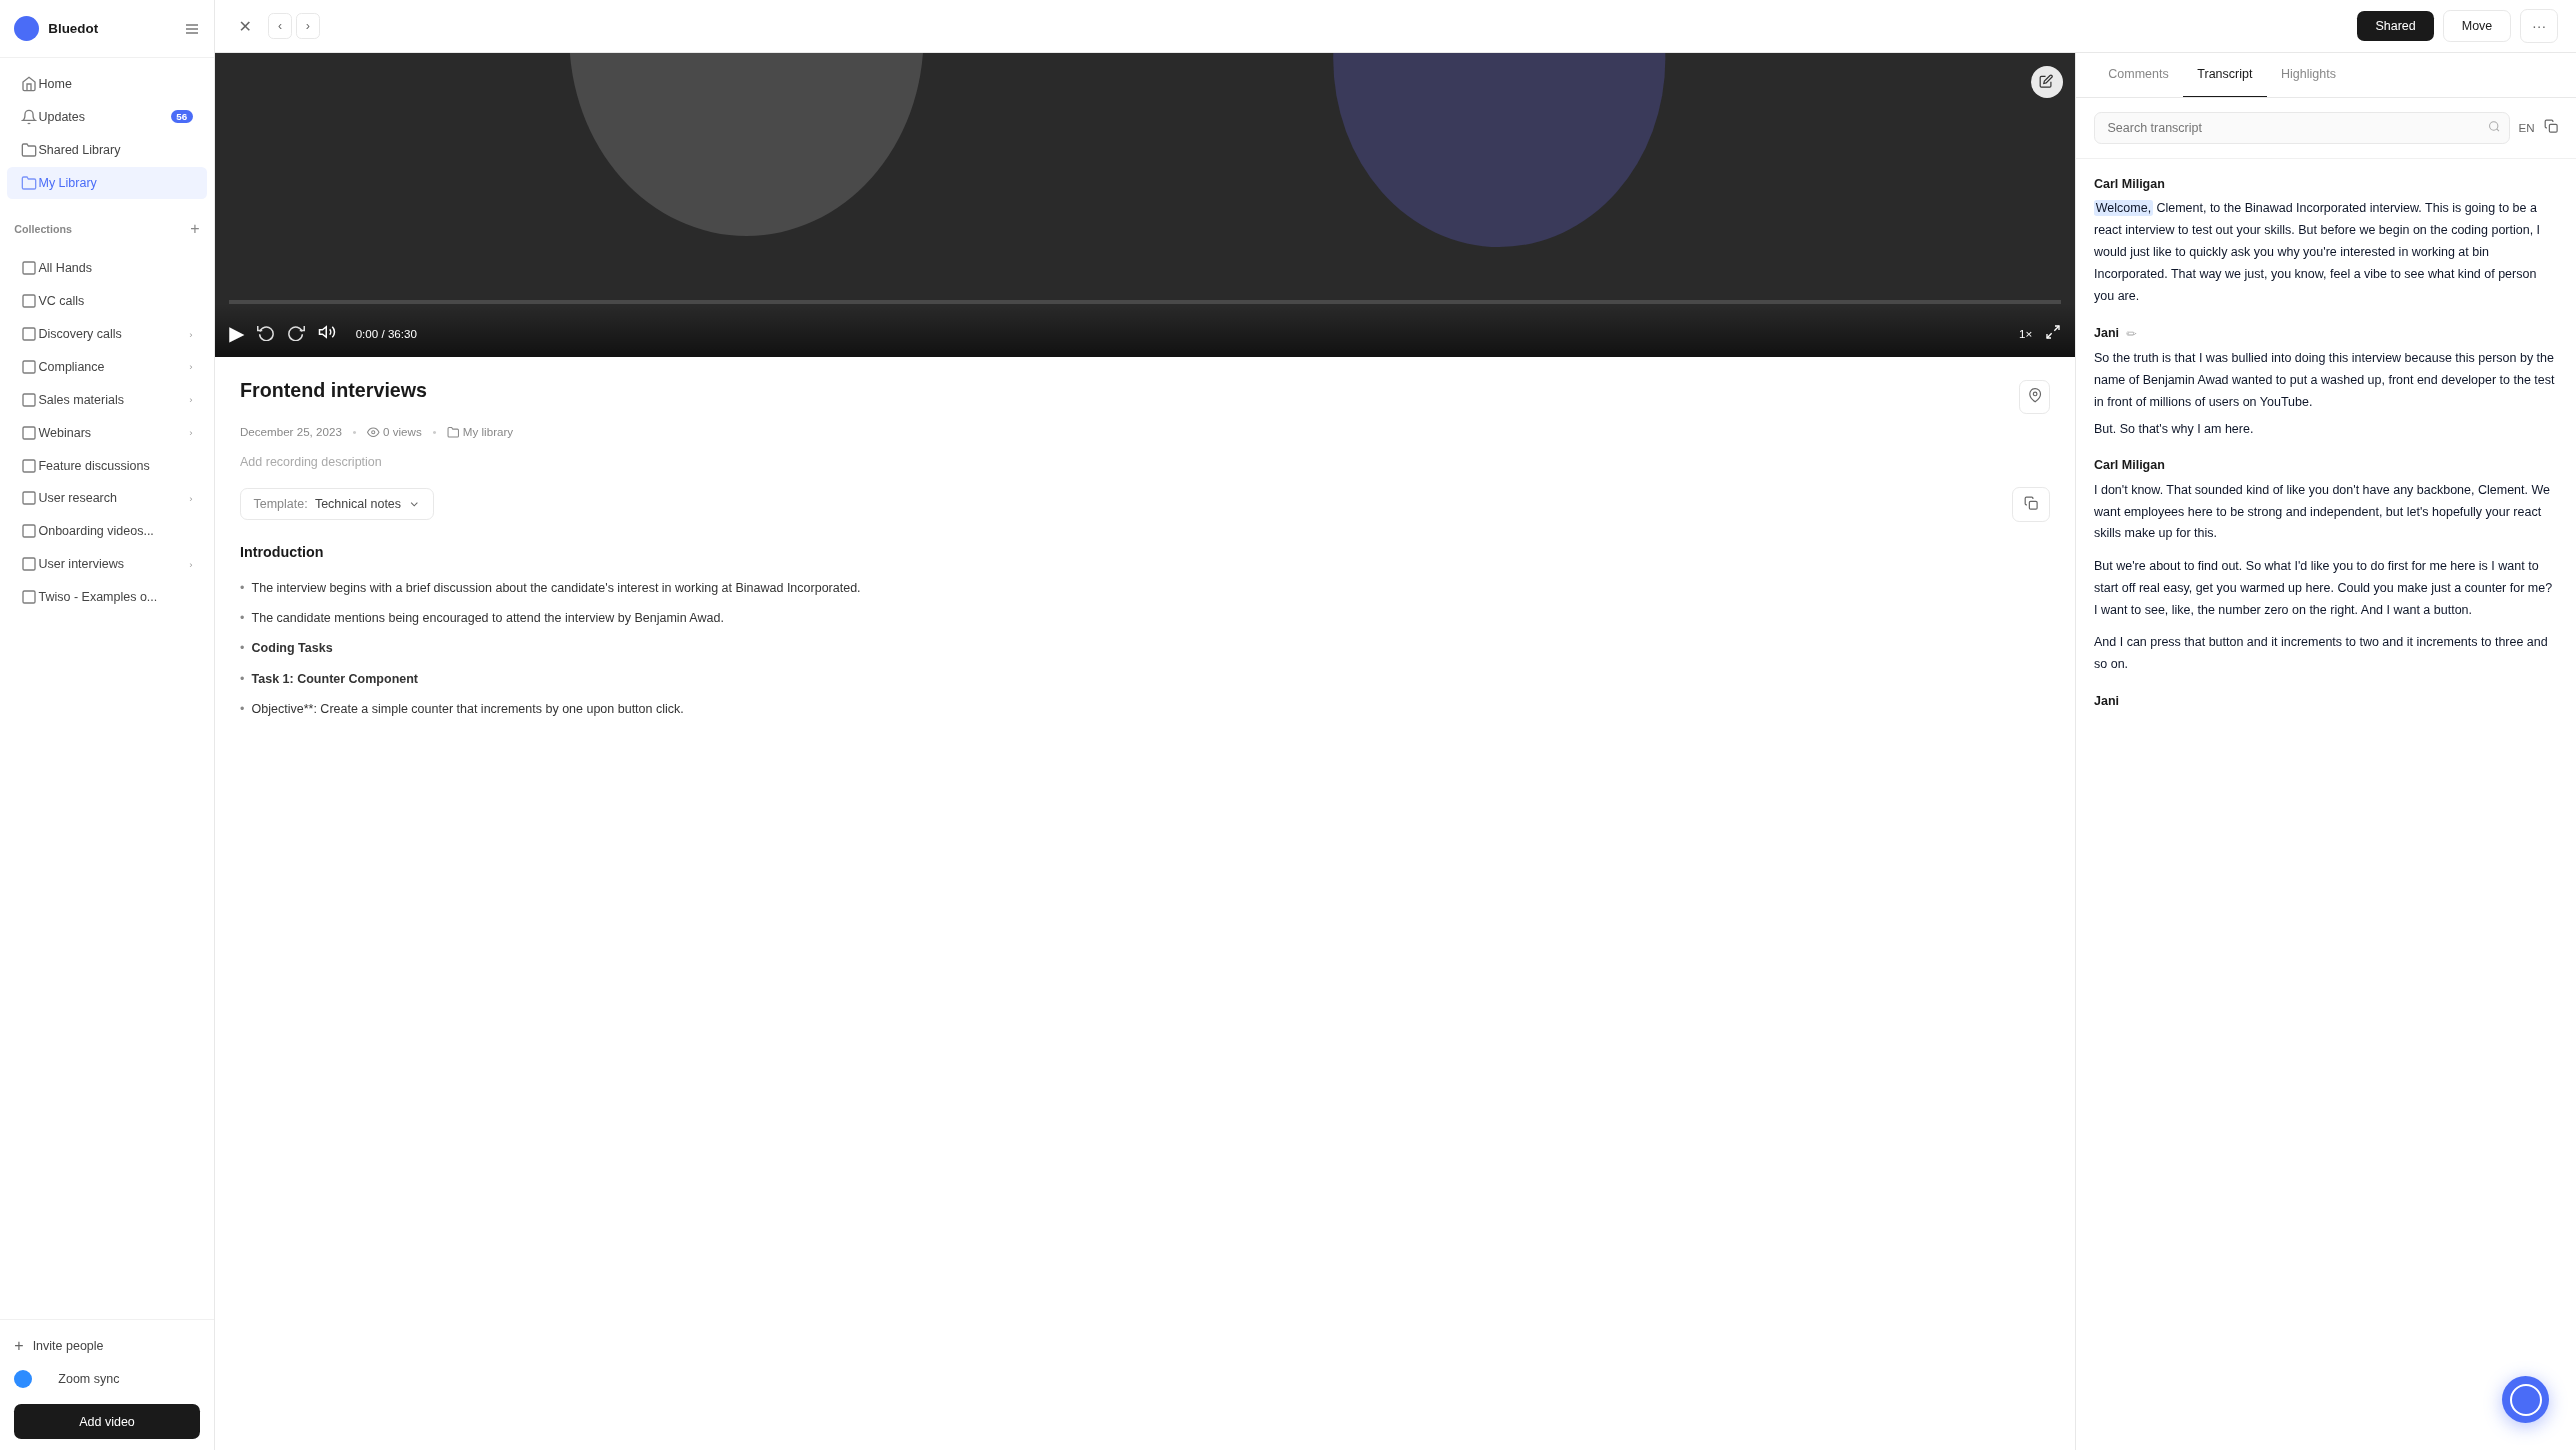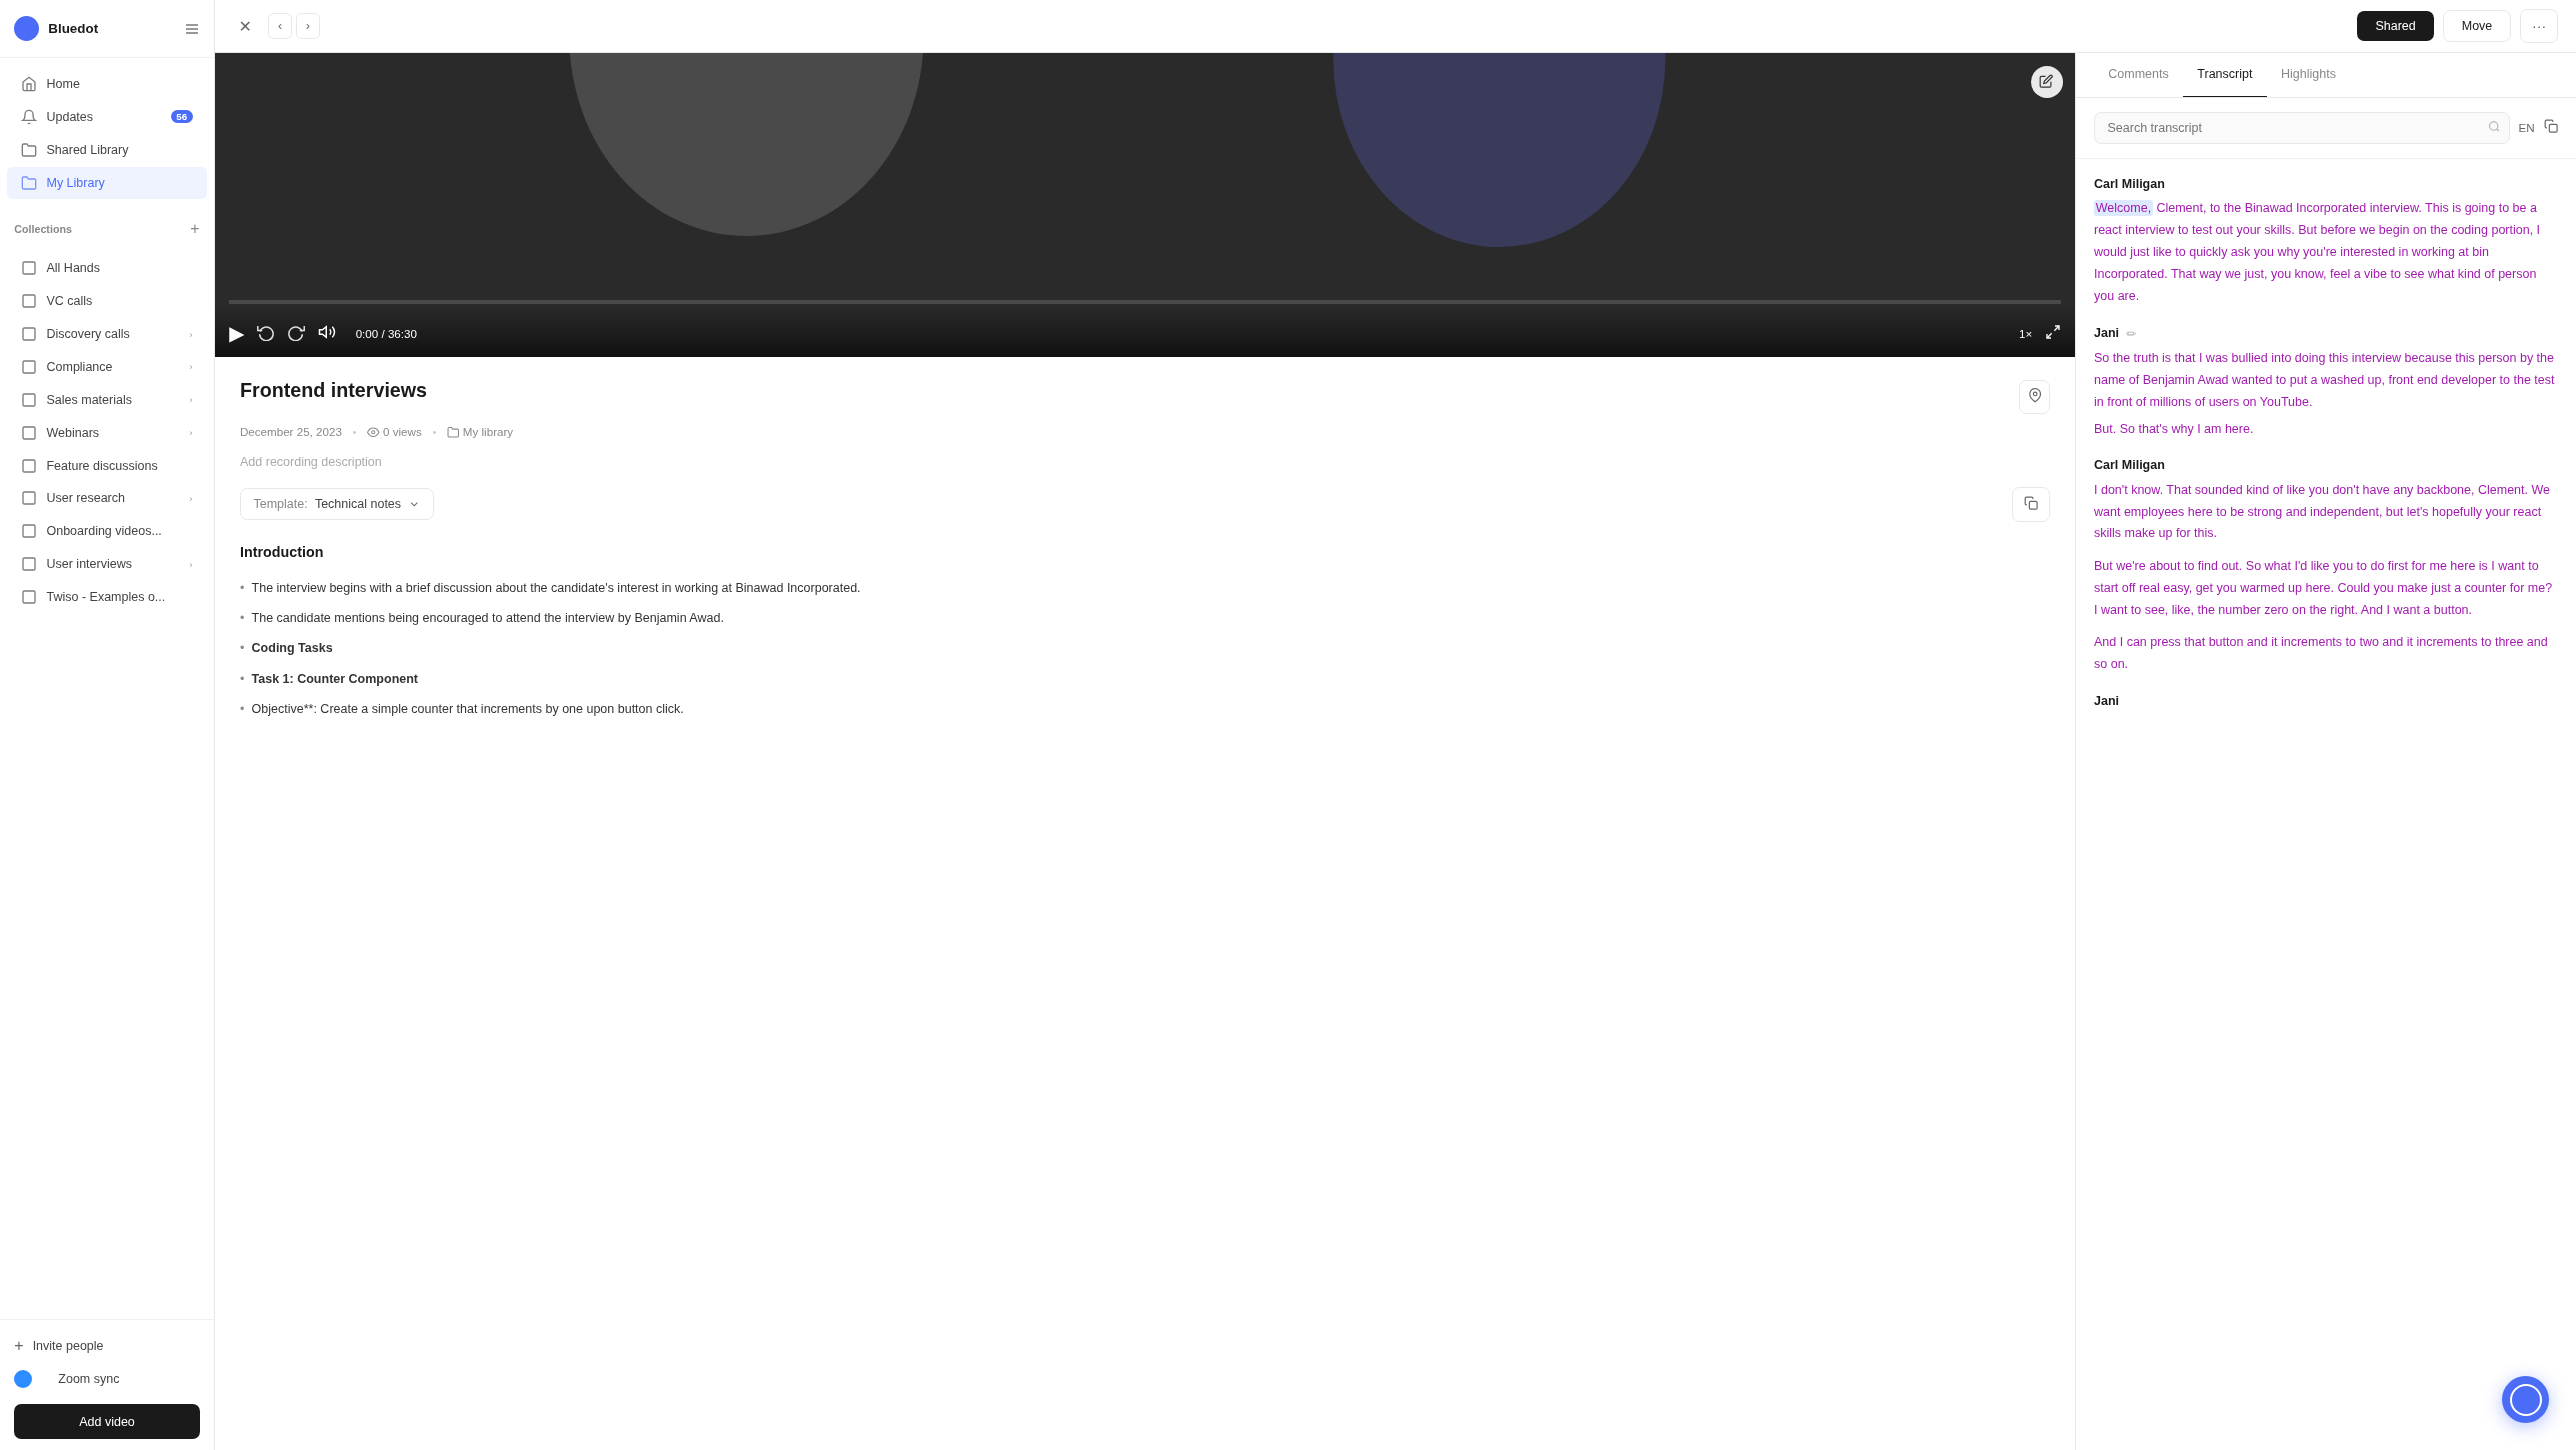--- a/index.html
+++ b/index.html
@@ -6,21 +6,21 @@
     body { font-family: -apple-system, BlinkMacSystemFont, 'Segoe UI', sans-serif; background: #fff; display: flex; height: 100vh; overflow: hidden; font-size: 12.5px; color: #1a1a1a; }
 
     
     .sidebar { width: 215px; min-width: 215px; background: #fff; border-right: 0.9px solid #e8e8e8; display: flex; flex-direction: column; height: 100vh; overflow-y: auto; }
     .sidebar-logo { display: flex; align-items: center; gap: 9px; padding: 16px 14.3px; border-bottom: 0.9px solid #f0f0f0; }
     .logo-circle { width: 25px; height: 25px; border-radius: 50%; background: #4a6cf7; flex-shrink: 0; }
     .logo-text { font-size: 13.4px; font-weight: 600; color: #1a1a1a; }
     .collapse-btn { margin-left: auto; background: none; border: none; cursor: pointer; color: #666; display: flex; align-items: center; }
 
     .sidebar-nav { padding: 9px 0; }
-    .nav-item { display: flex; align-items: center; gap: 9px; padding: 8px 14.3px; cursor: pointer; border-radius: 5.4px; margin: 0.9px 7.2px; color: #444; font-size: 12.5px; position: relative; }
+    .nav-item { display: flex; align-items: center; gap: 1px; padding: 8px 14.3px; cursor: pointer; border-radius: 5.4px; margin: 0.9px 7.2px; color: #444; font-size: 12.5px; position: relative; }
     .nav-item.active { color: #4a6cf7; background: #eff3ff; }
     .nav-icon { width: 16px; height: 16px; opacity: 0.7; flex-shrink: 0; }
     .badge { background: #4a6cf7; color: #fff; font-size: 9.8px; font-weight: 600; border-radius: 9px; padding: 0.9px 5.4px; margin-left: auto; }
     .chevron { margin-left: auto; font-size: 9.8px; color: #999; }
 
     .section-header { display: flex; align-items: center; padding: 12.5px 14.3px 5.4px; font-size: 10.7px; font-weight: 600; color: #888; text-transform: none; letter-spacing: 0; }
     .section-header .add-btn { margin-left: auto; background: none; border: none; cursor: pointer; color: #888; font-size: 16px; line-height: 1; }
 
     .sidebar-bottom { margin-top: auto; padding: 10.7px 14.3px; border-top: 0.9px solid #f0f0f0; }
     .invite-item { display: flex; align-items: center; gap: 9px; padding: 7.2px 0; cursor: pointer; color: #444; font-size: 12.5px; }
@@ -85,21 +85,21 @@
     .search-input-wrap { flex: 1; position: relative; }
     .search-input-wrap input { width: 100%; border: 0.9px solid #e8e8e8; border-radius: 7.2px; padding: 8px 32px 8px 12.5px; font-size: 12.5px; color: #a16207; outline: none; background: #fafafa; }
     .search-icon { position: absolute; right: 9px; top: 50%; transform: translateY(-50%); color: #aaa; font-size: 12.5px; }
     .lang-btn { border: none; background: none; color: #666; font-size: 11.6px; font-weight: 500; cursor: pointer; }
     .copy-btn { background: none; border: none; color: #666; cursor: pointer; font-size: 14.3px; }
 
     .transcript-body { flex: 1; overflow-y: auto; padding: 18px; }
     .transcript-speaker { font-weight: 600; font-size: 12.5px; color: #1a1a1a; margin: 18px 0 7.2px; display: flex; align-items: center; gap: 7.2px; }
     .transcript-speaker:first-child { margin-top: 0; }
     .edit-speaker { color: #aaa; cursor: pointer; font-size: 12.5px; background: none; border: none; }
-    .transcript-text { font-size: 12.5px; color: #a21caf; line-height: 1.75; }
+    .transcript-text { font-size: 12.5px; color: #0f172a; line-height: 1.75; }
     .highlight { background: #dce9ff; border-radius: 2.7px; padding: 0.9px 1.8px; }
 
     .floating-btn { position: fixed; bottom: 27px; right: 27px; width: 47px; height: 47px; border-radius: 50%; background: #4a6cf7; border: none; cursor: pointer; display: flex; align-items: center; justify-content: center; box-shadow: 0 3.6px 18px rgba(74,108,247,0.4); }
     .floating-btn-inner { width: 32px; height: 32px; border-radius: 50%; border: 2.7px solid #fff; }
   </style>
 </head>
 <body>
 
 <div class="sidebar">
   <div class="sidebar-logo">

